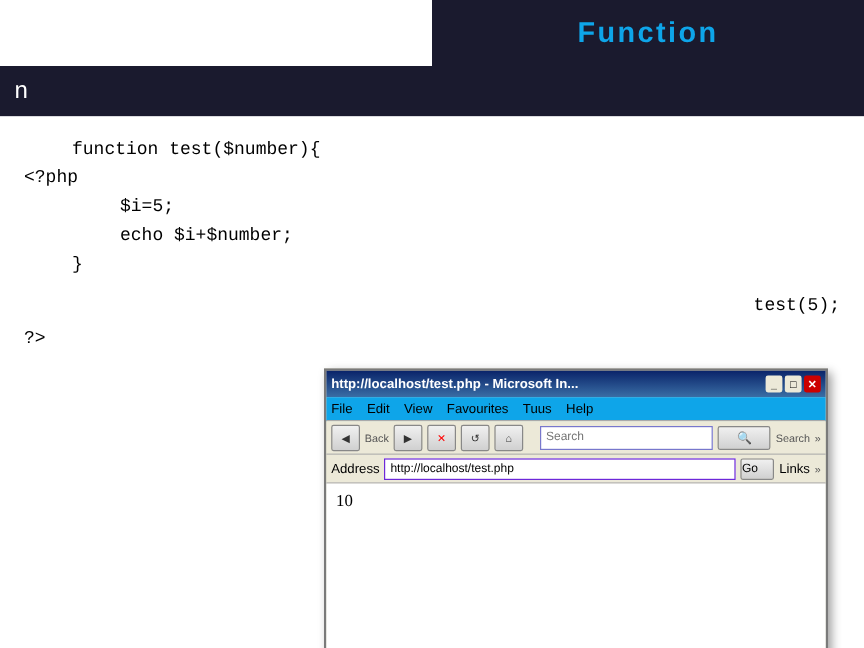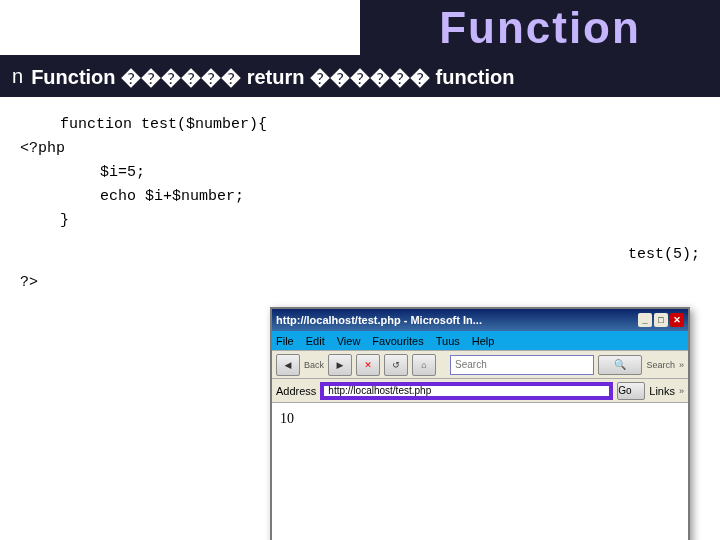--- a/index.html
+++ b/index.html
@@ -18,22 +18,22 @@
       top: 0;
       right: 0;
       width: 360px;
       height: 55px;
       background: #1a1a2e;
       display: flex;
       align-items: center;
       justify-content: center;
     }
     .top-title-text {
-      color: #c4b5fd;
-      font-size: 44px;
+      color: #0ea5e9;
+      font-size: 24px;
       font-weight: bold;
       letter-spacing: 2px;
     }
 
     
     .subtitle-bar {
       position: absolute;
       top: 55px;
       left: 0;
       right: 0;
@@ -208,21 +208,21 @@
       gap: 4px;
       border-bottom: 1px solid #aaa;
     }
     .address-label {
       font-size: 11px;
       color: #000;
     }
     .address-input {
       flex: 1;
       height: 18px;
-      border: 4px solid #6d28d9;
+      border: 1px solid #6d28d9;
       background: #ffffff;
       font-size: 10px;
       padding: 0 4px;
     }
     .go-btn {
       width: 28px;
       height: 18px;
       background: linear-gradient(to bottom, #f0f0f0, #d0d0d0);
       border: 1px solid #888;
       border-radius: 2px;
@@ -257,21 +257,20 @@
   </style>
 </head>
 <body>
 
 <div class="top-title">
   <span class="top-title-text">Function</span>
 </div>
 
 <div class="subtitle-bar">
   <span class="bullet">n</span>
-  <span class="subtitle-text">Function ������ return ������ function</span>
 </div>
 
 <div class="main-content">
   <div class="code-block">
     <span class="code-line indent1">function test($number){</span>
     <span class="code-line">&lt;?php</span>
     <span class="code-line indent2">$i=5;</span>
     <span class="code-line indent2">echo $i+$number;</span>
     <span class="code-line indent1">}</span>
     <span class="code-line indent1 call-line">test(5);</span>

